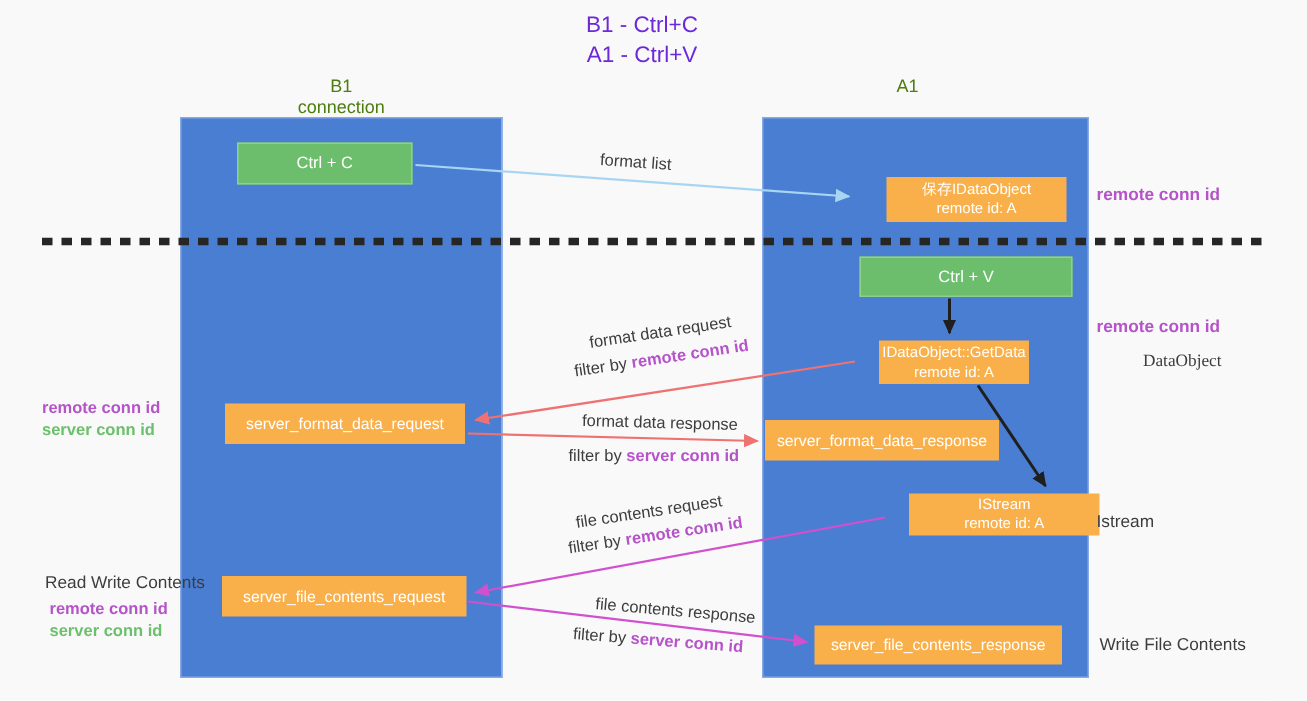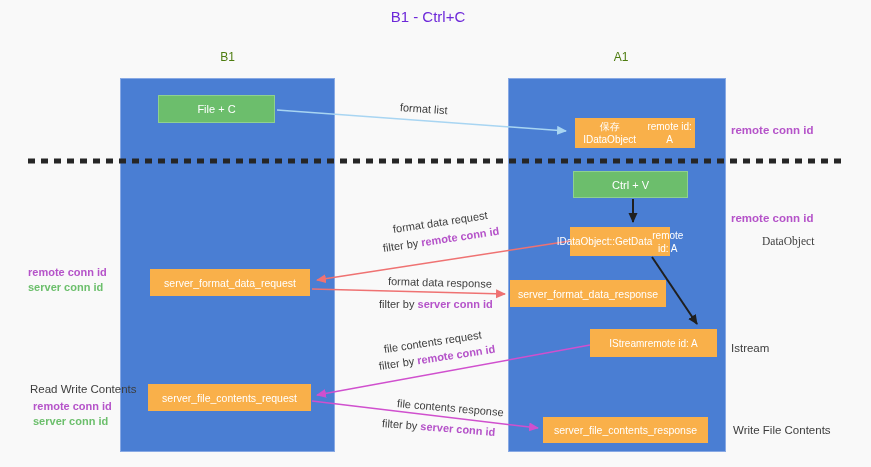--- a/index.html
+++ b/index.html
@@ -13,43 +13,45 @@
            font-size:15px; line-height:20px; color:#6d28d9; }
   .lifeline-head { position:absolute; top:50px; text-align:center;
                    font-size:12px; line-height:14px; color:#4d7c0f; }
   .lifeline { position:absolute; top:78px; height:374px; background:#4a7ed3;
               border:1px solid #88a9e4; box-sizing:border-box; }
   .overlay { position:absolute; left:0; top:0; z-index:2; pointer-events:none; }
   .box { position:absolute; z-index:3; display:flex; align-items:center; justify-content:center;
          color:#fff; text-align:center; box-sizing:border-box; }
   .box.orange { background:#f9b04a; }
   .box.green  { background:#6cbe6c; border:1px solid #8fd08f; }
-  .box.two-line { flex-direction:row; font-size:10px; line-height:1.3; }
+  .box.two-line { flex-direction:column; font-size:10px; line-height:1.3;margin-left:16px; }
   .box.one-line { font-size:10.5px; }
   .box.keybox { font-size:11px; }
   .arrow-label { position:absolute; z-index:4; font-size:11px; color:#3d3d3d;
                  white-space:nowrap; transform-origin:left center; }
   .side-label { position:absolute; z-index:4; font-size:11.5px; color:#3d3d3d; white-space:nowrap; }
   .purple { color:#b553c9; font-weight:bold; }
   .greenid { color:#6cbf6c; font-weight:bold; }
   .idblock { line-height:15px; font-size:11px; }
 </style>
 </head>
 <body>
 
 <div class="stage">
 
   <div class="title">
     <div>B1 - Ctrl+C</div>
+    <div>A1 - Ctrl+V</div>
   </div>
 
   <div class="lifeline-head" style="left:120px; width:215px;">
     <div>B1</div>
+    <div>connection</div>
   </div>
-  <div class="lifeline-head" style="left:512px; width:218px;">
+  <div class="lifeline-head" style="left:496px; width:218px;">
     <div>A1</div>
   </div>
 
   <div class="lifeline" style="left:120px; width:215px;"></div>
   <div class="lifeline" style="left:508px; width:218px;"></div>
 
   <svg class="overlay" width="871" height="467">
     <defs>
       <marker id="m-blue" markerUnits="userSpaceOnUse" markerWidth="12" markerHeight="10" refX="9" refY="4.5" orient="auto">
         <path d="M0,0 L10,4.5 L0,9 z" fill="#a8d5f2"></path>
@@ -68,29 +70,29 @@
     <line x1="277" y1="110" x2="566" y2="131" stroke="#a8d5f2" stroke-width="1.5" marker-end="url(#m-blue)"></line>
     <line x1="633" y1="199" x2="633" y2="222" stroke="#1f1f1f" stroke-width="2" marker-end="url(#m-black)"></line>
     <line x1="570" y1="241" x2="317" y2="280" stroke="#ef7272" stroke-width="1.5" marker-end="url(#m-salmon)"></line>
     <line x1="312" y1="289" x2="505" y2="294" stroke="#ef7272" stroke-width="1.5" marker-end="url(#m-salmon)"></line>
     <line x1="652" y1="257" x2="697" y2="324" stroke="#1f1f1f" stroke-width="2" marker-end="url(#m-black)"></line>
     <line x1="590" y1="345" x2="317" y2="395" stroke="#d050ce" stroke-width="1.5" marker-end="url(#m-magenta)"></line>
     <line x1="312" y1="401" x2="538" y2="428" stroke="#d050ce" stroke-width="1.5" marker-end="url(#m-magenta)"></line>
   </svg>
 
   <div class="box green keybox" style="left:158px; top:95px; width:117px; height:28px;">
-    <span>File + C</span>
+    <span>Ctrl + C</span>
   </div>
 
   <div class="box orange two-line" style="left:575px; top:118px; width:120px; height:30px;">
     <div>保存IDataObject</div>
     <div>remote id: A</div>
   </div>
 
-  <div class="box green keybox" style="left:573px; top:171px; width:115px; height:27px;">
+  <div class="box green keybox" style="left:573px; top:171px; width:142px; height:27px;">
     <span>Ctrl + V</span>
   </div>
 
   <div class="box orange two-line" style="left:570px; top:227px; width:100px; height:29px;">
     <div>IDataObject::GetData</div>
     <div>remote id: A</div>
   </div>
 
   <div class="box orange one-line" style="left:510px; top:280px; width:156px; height:27px;">
     <span>server_format_data_response</span>

